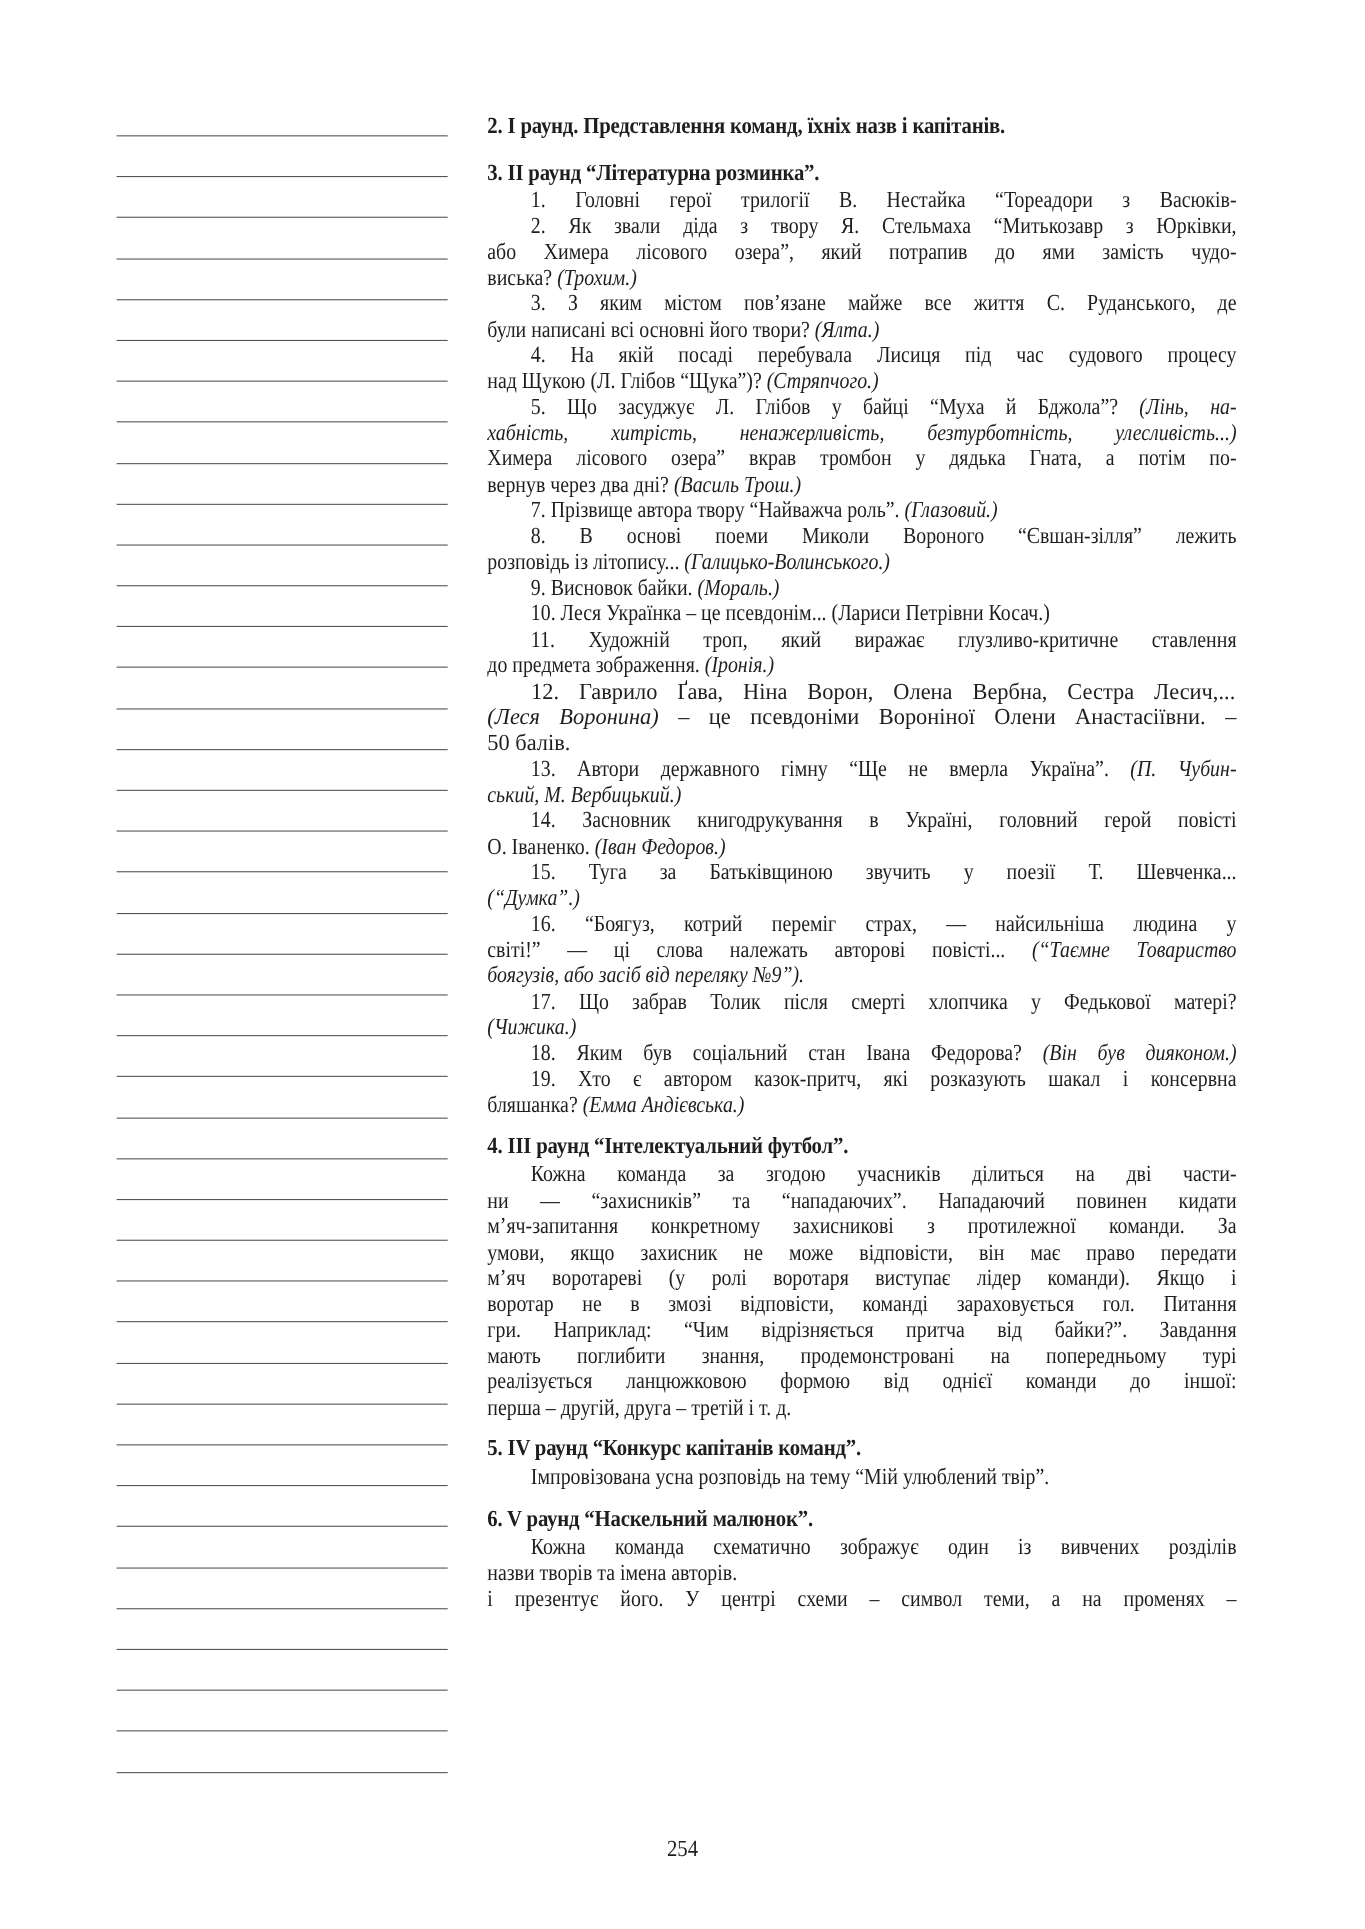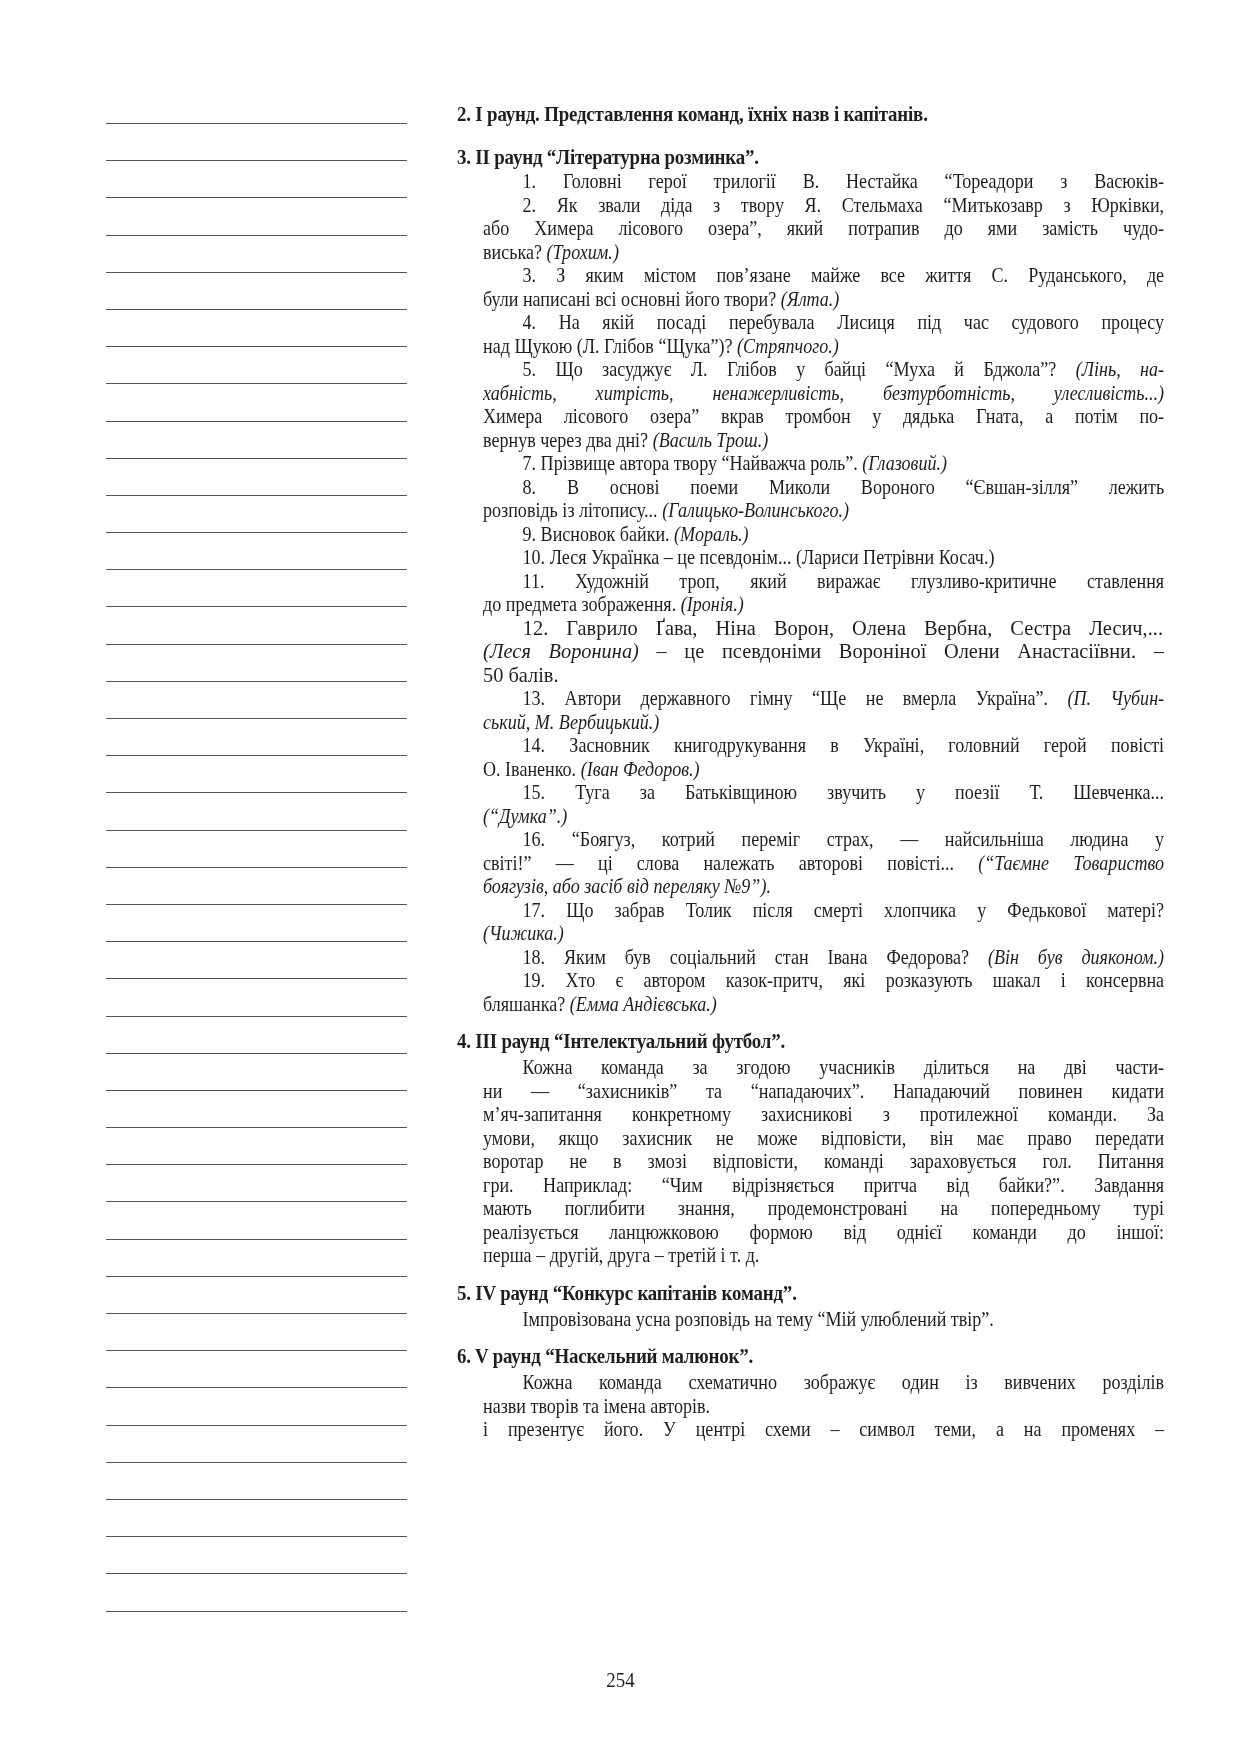--- a/index.html
+++ b/index.html
@@ -1,27 +1,27 @@
 <!DOCTYPE html>
 <html><head>
 <meta charset="utf-8">
 <style>
   html, body { margin: 0; padding: 0; background: #ffffff; }
   body { width: 1241px; height: 1754px; position: relative; overflow: hidden;
          font-family: "Liberation Serif", serif; color: #1e1e1e; }
   .rules { position: absolute; left: 106px; top: 123px; width: 301px; }
   .rule { height: 0; border-top: 1.3px solid #555; margin-bottom: 36.2px; }
-  .col { position: absolute; left: 457px; top: 100px; width: 681px; }
+  .col { position: absolute; left: 443px; top: 100px; width: 681px; }
   .h { font-weight: bold; font-size: 21px; line-height: 24px; letter-spacing: -0.2px;
        transform: scaleX(0.9); transform-origin: left; white-space: nowrap; margin: 0; }
   .h1 { margin-top: 2px; margin-bottom: 19px; }
   .h2 { margin-bottom: 1px; }
   .hs { margin-top: 13px; margin-bottom: 3px; }
   .ln { font-size: 21px; line-height: 23.5px; height: 23.5px; white-space: nowrap;
-        overflow: visible; margin-left: 26px; }
+        overflow: visible; }
   .jw { display: block; width: 792px; transform: scaleX(0.86); transform-origin: left;
         text-align: justify; text-align-last: justify; }
   .jw.ind2 { padding-left: 46px; width: 746px; }
   .lw { display: block; transform: scaleX(0.86); transform-origin: left; }
   .lw.ind2 { padding-left: 46px; }
   .wide { transform: scaleX(0.97) !important; width: 702px !important; }
   .wide.ind2 { width: 660px !important; padding-left: 41px; }
   .wl { transform: scaleX(0.97) !important; }
   i { font-style: italic; }
   .pnum { position: absolute; left: 0; width: 1241px; top: 1668px; text-align: center;
@@ -216,20 +216,23 @@
     <div class="ln">
         <span class="jw">ни — “захисників” та “нападаючих”. Нападаючий повинен кидати</span>
       </div>
     <div class="ln">
         <span class="jw">м’яч-запитання конкретному захисникові з протилежної команди. За</span>
       </div>
     <div class="ln">
         <span class="jw">умови, якщо захисник не може відповісти, він має право передати</span>
       </div>
     <div class="ln">
+        <span class="jw">м’яч воротареві (у ролі воротаря виступає лідер команди). Якщо і</span>
+      </div>
+    <div class="ln">
         <span class="jw">воротар не в змозі відповісти, команді зараховується гол. Питання</span>
       </div>
     <div class="ln">
         <span class="jw">гри. Наприклад: “Чим відрізняється  притча від байки?”. Завдання</span>
       </div>
     <div class="ln">
         <span class="jw">мають поглибити знання, продемонстровані на попередньому турі</span>
       </div>
     <div class="ln">
         <span class="jw">реалізується ланцюжковою формою від однієї команди до іншої:</span>

